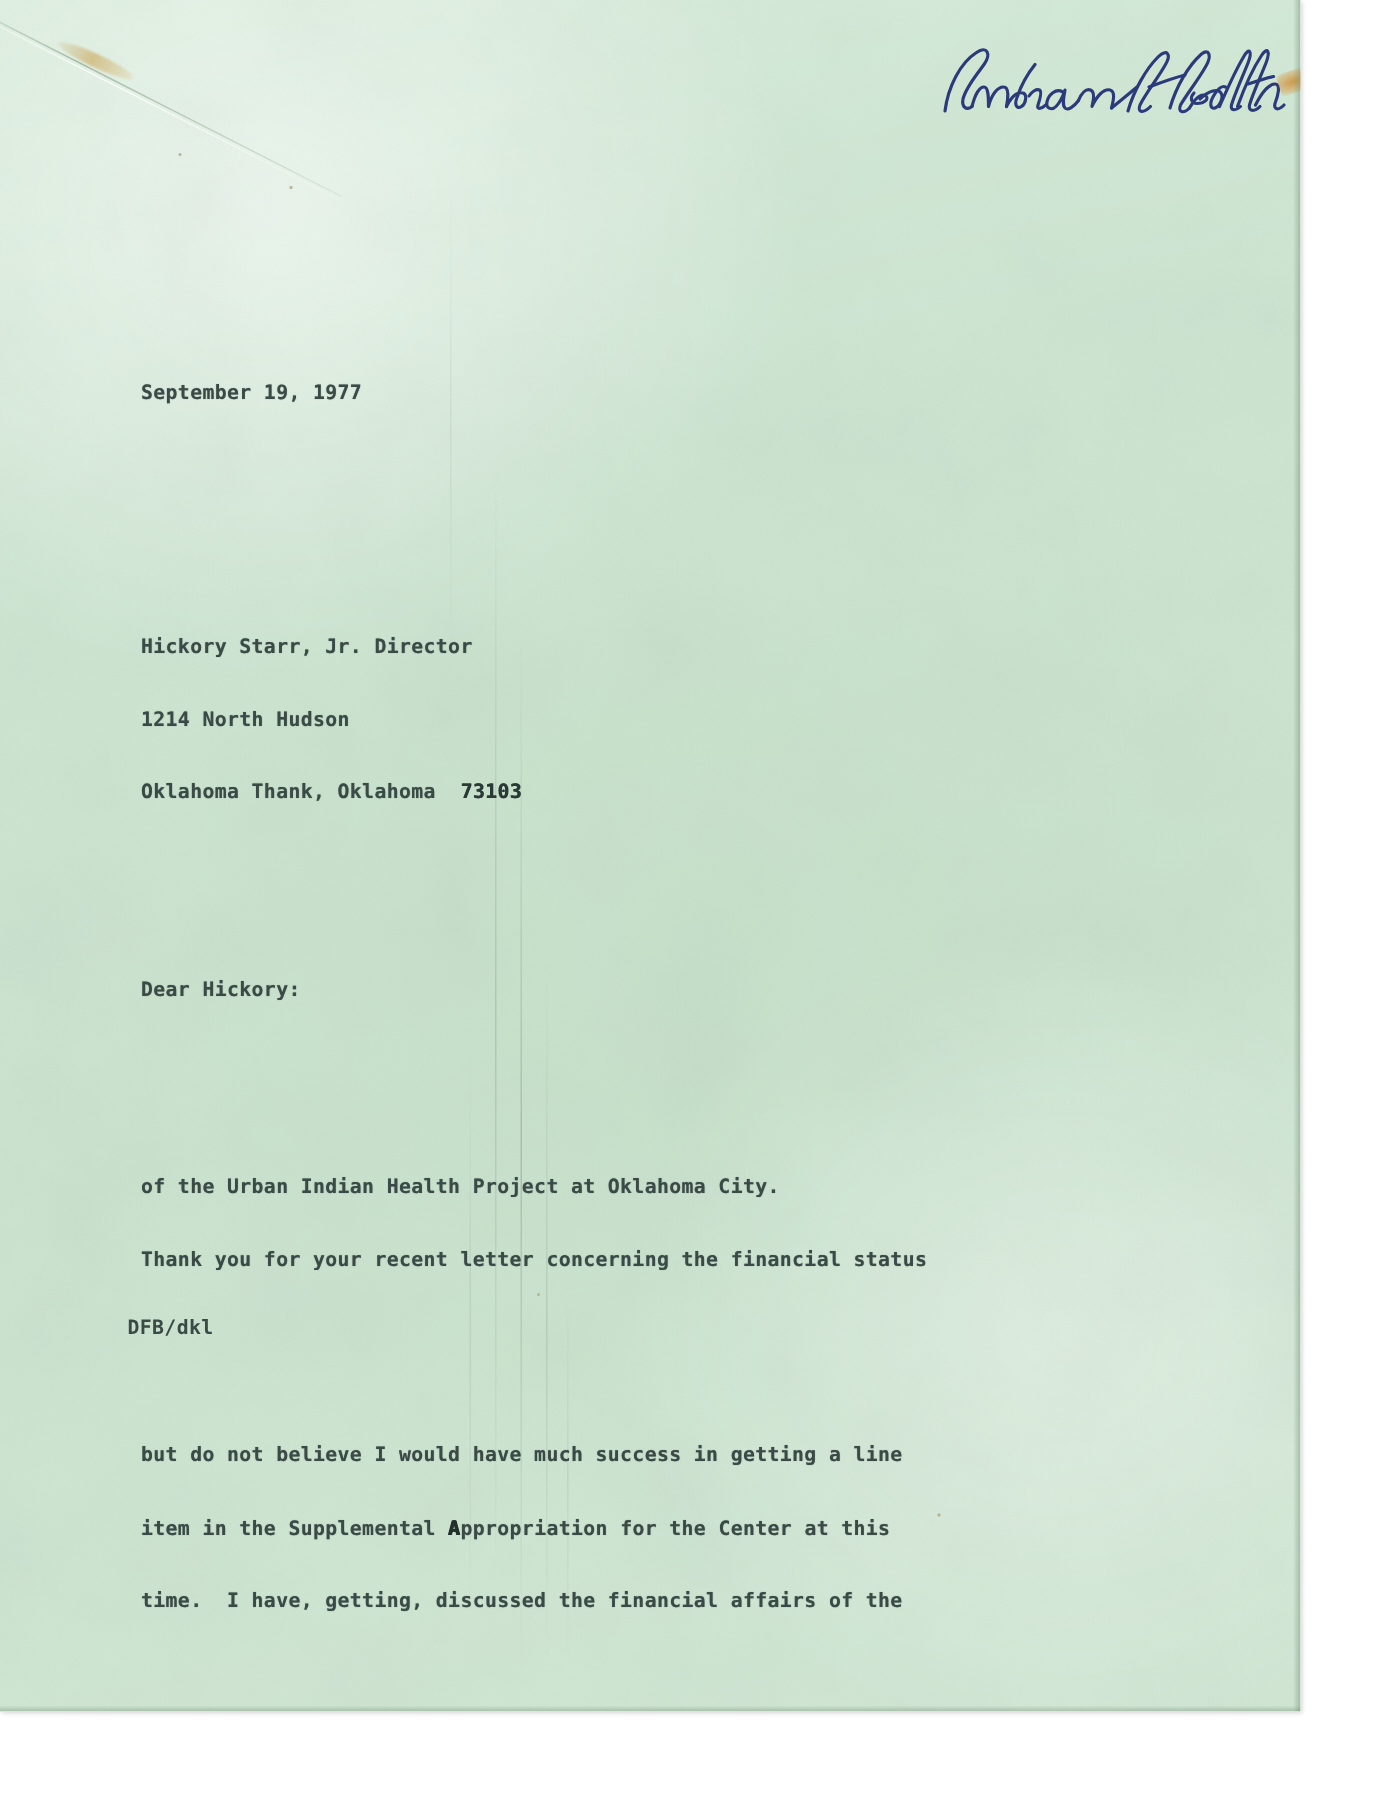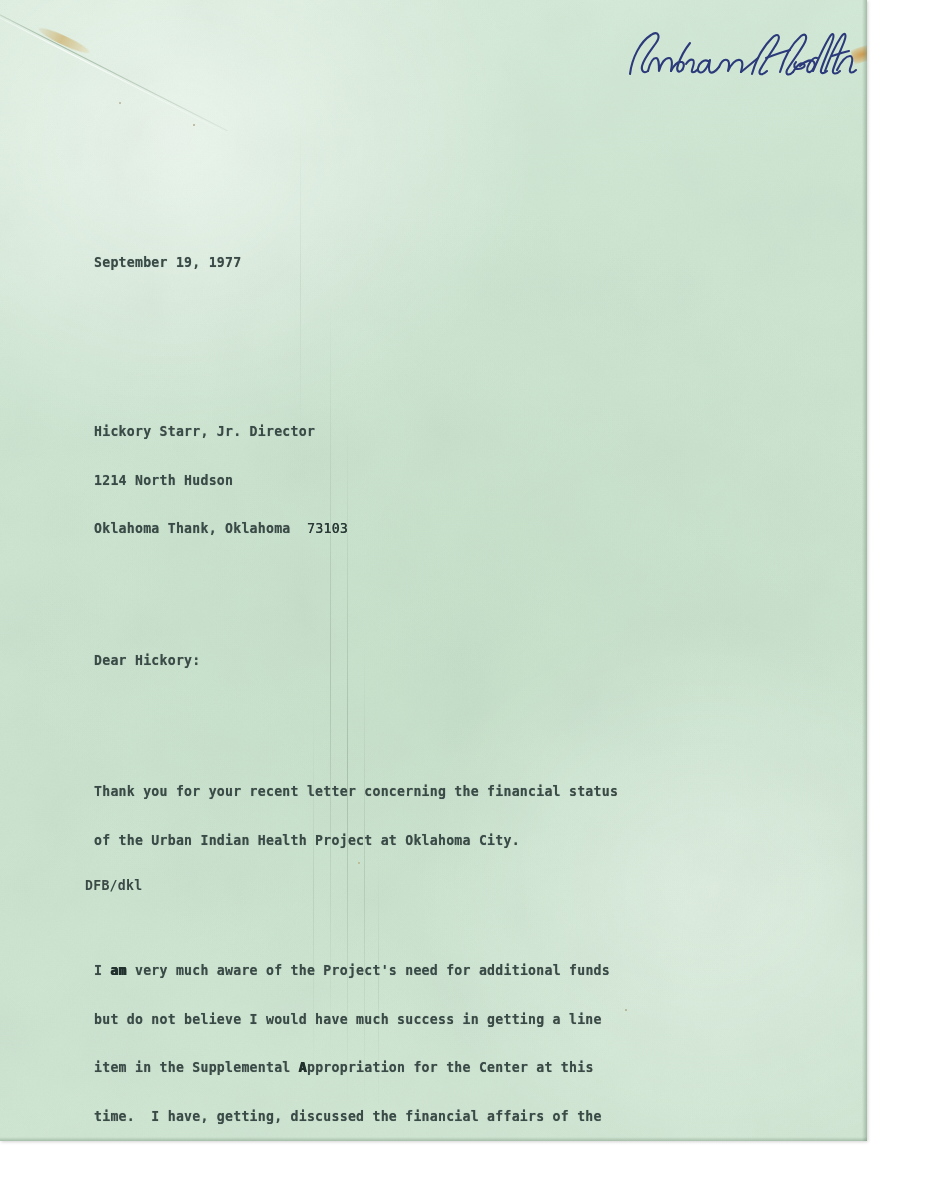--- a/index.html
+++ b/index.html
@@ -139,21 +139,21 @@
   .gap-para   { height: 17px; }
 
   
   .strike {
     position: relative;
     font-weight: 800;
     color: #22312e;
     text-shadow: 0.45px 0 0 #22312e, -0.4px 0 0 #22312e, 0 0.3px 0 #22312e;
   }
   .strike-soft {
-    font-weight: 400;
+    font-weight: 700;
     color: #2b3a36;
     text-shadow: 0.4px 0 0 #2b3a36;
   }
 
   #refline {
     position: absolute;
     left: 85px;
     top: 878px;
     color: #3a4a46;
     font-family: "DejaVu Sans Mono", monospace;
@@ -258,26 +258,25 @@
       <div class="blk">Hickory Starr, Jr. Director</div>
       <div class="blk">1214 North Hudson</div>
       <div class="blk"><span>Oklahoma Thank, Oklahoma  </span><span class="strike-soft">73103</span></div>
 
       <div class="gap-addr"></div>
 
       <div class="blk">Dear Hickory:</div>
 
       <div class="gap-sal"></div>
 
+      <div class="blk">of the Urban Indian Health Project at Oklahoma City.</div>
       <div class="blk">Thank you for your recent letter concerning the financial status</div>
-      <div class="blk">of the Urban Indian Health Project at Oklahoma City.</div>
 
       <div class="gap-para"></div>
 
-      <div class="blk"><span>I </span><span class="strike">am</span><span> very much aware of the Project's need for additional funds</span></div>
       <div class="blk">but do not believe I would have much success in getting a line</div>
       <div class="blk"><span>item in the Supplemental </span><span class="strike">A</span><span>ppropriation for the Center at this</span></div>
       <div class="blk">time.  I have, getting, discussed the financial affairs of the</div>
       
       
       
       
 
       
 

